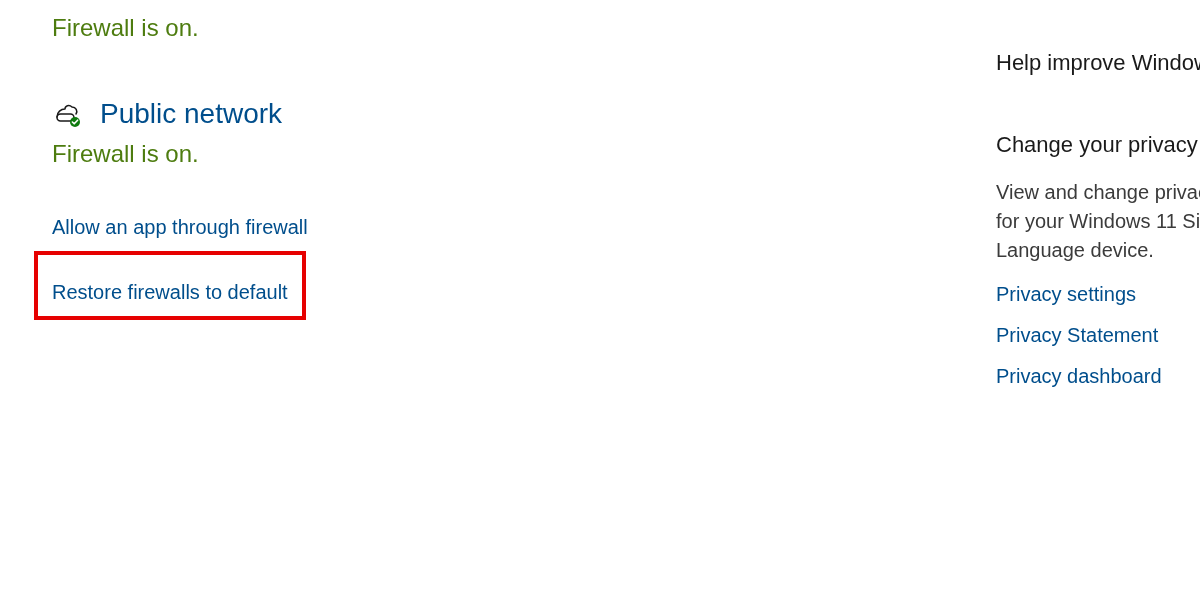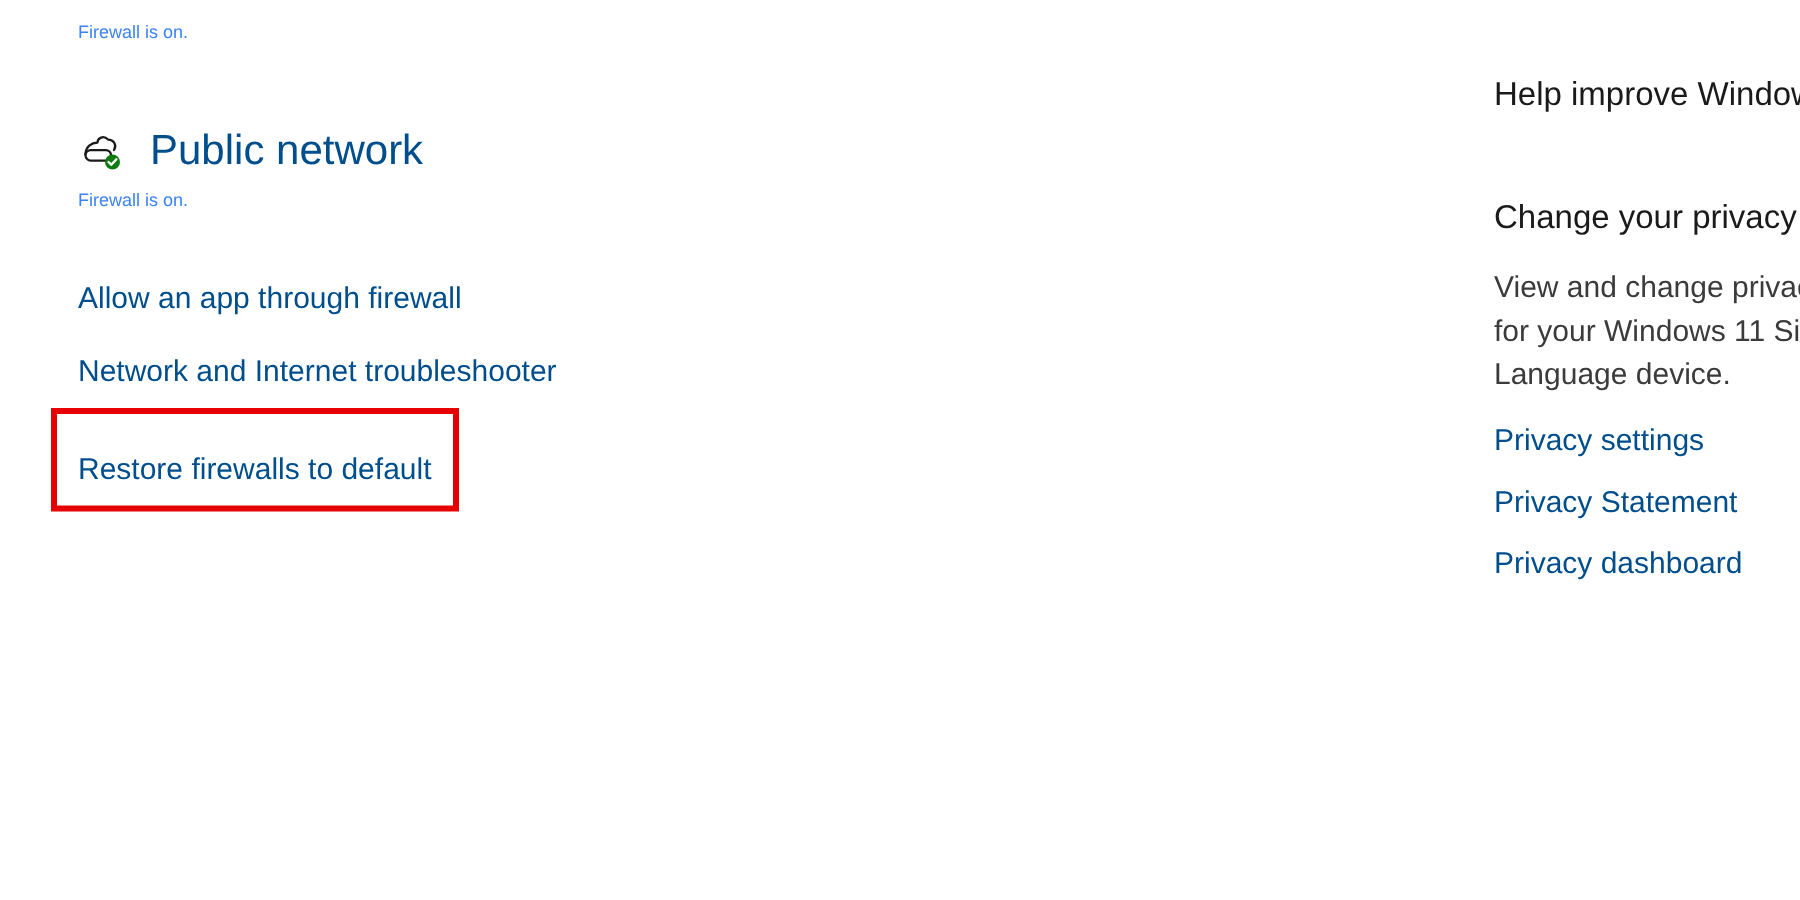--- a/index.html
+++ b/index.html
@@ -39,22 +39,22 @@
       color: #004e8c;
       cursor: pointer;
     }
     .net-active {
       font-size: 28px;
       font-weight: 400;
       color: #1a1a1a;
       margin-left: 6px;
     }
     .net-status {
-      font-size: 12px;
-      color: #3b82f6;
+      font-size: 24px;
+      color: #4d7c0f;
       font-weight: 400;
     }
     .links {
       margin-top: 34px;
     }
     .link-item {
       display: block;
       font-size: 20px;
       color: #004e8c;
       margin-bottom: 26px;
@@ -120,21 +120,20 @@
           <path d="M20.4 23 L22.2 24.8 L25.6 21.2" fill="none" stroke="#fff" stroke-width="1.6" stroke-linecap="round" stroke-linejoin="round"></path>
         </svg>
       </span>
       <span class="net-title">Public network</span>
     </div>
     <div class="net-status">Firewall is on.</div>
   </div>
 
   <div class="links">
     <a class="link-item">Allow an app through firewall</a>
-    <a class="link-item">Network and Internet troubleshooter</a>
     <div class="highlight-box">
       <a class="link-item">Restore firewalls to default</a>
     </div>
   </div>
 
 </div>
 
 <div class="sidebar">
 
   <div class="side-section">

